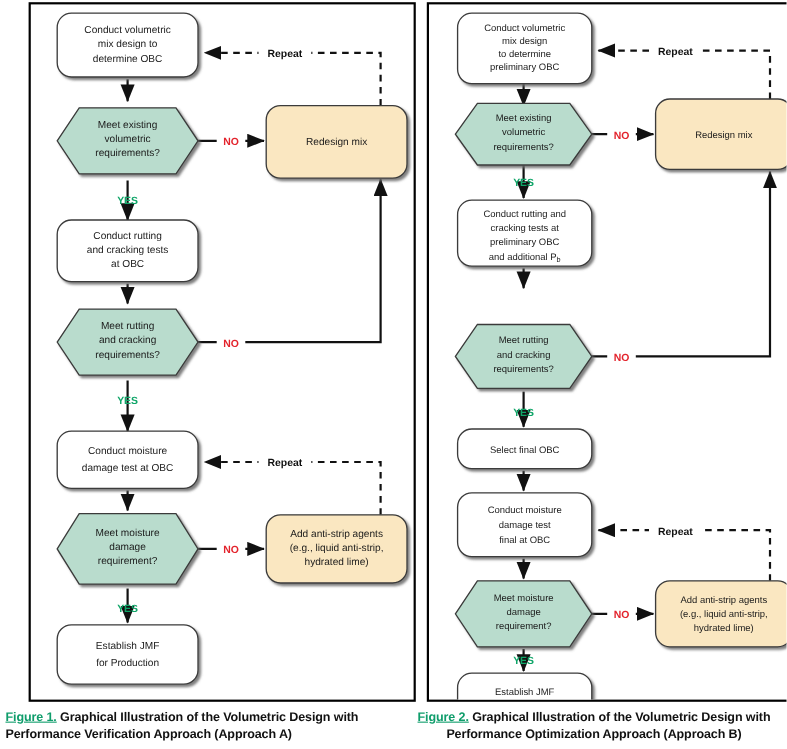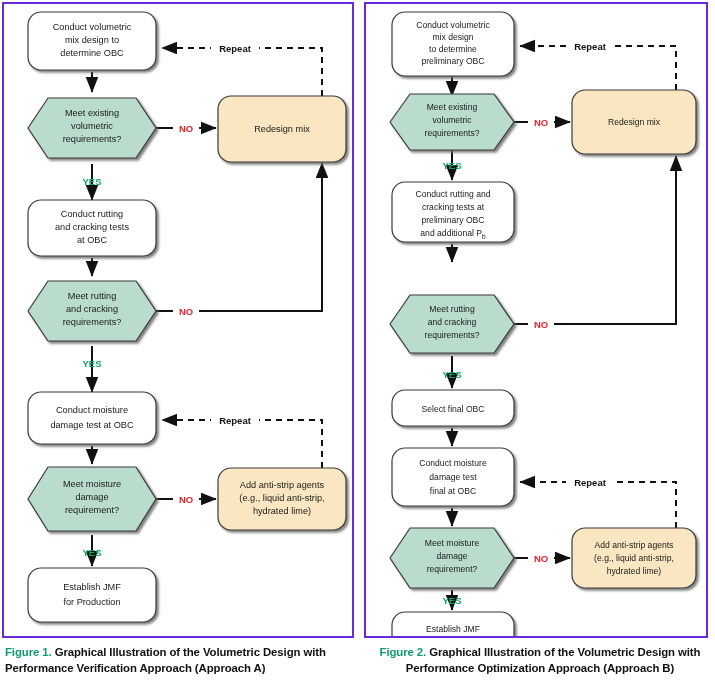--- a/index.html
+++ b/index.html
@@ -3,27 +3,27 @@
 <meta charset="utf-8">
 <style>
   html,body{margin:0;padding:0;}
   body{
     width:715px;height:681px;
     background:#ffffff;
     font-family:"Liberation Sans", sans-serif;
     overflow:hidden;
   }
   .page{position:relative;width:715px;height:681px;}
-  .panel{position:absolute;box-sizing:border-box;border:2px solid #6d28d9;background:#ffffff;}
+  .panel{position:absolute;box-sizing:border-box;border:2px solid #000000;background:#ffffff;margin-left:24px;}
   #panel-a{left:2px;top:2px;width:352px;height:636px;}
   #panel-b{left:364px;top:2px;width:344px;height:636px;}
   .caption{position:absolute;font-size:11.4px;font-weight:bold;color:#111111;line-height:15.5px;letter-spacing:-0.1px;}
   #caption-a{left:5px;top:645px;width:352px;}
   #caption-b{left:367px;top:645px;width:346px;text-align:center;}
-  .fignum{color:#0f9d6b;}
+  .fignum{color:#0f9d6b;text-decoration:underline;}
   svg{display:block;}
   .nodetext{font-family:"Liberation Sans", sans-serif;font-size:9.2px;fill:#1a1a1a;}
   .nodetext-b{font-family:"Liberation Sans", sans-serif;font-size:8.6px;fill:#1a1a1a;}
   .lbl-no{font-family:"Liberation Sans", sans-serif;font-size:9.5px;font-weight:bold;fill:#e3232c;}
   .lbl-yes{font-family:"Liberation Sans", sans-serif;font-size:9.5px;font-weight:bold;fill:#0fa568;}
   .lbl-rep{font-family:"Liberation Sans", sans-serif;font-size:9.5px;font-weight:bold;fill:#111111;}
   .ln{stroke:#111111;stroke-width:2;fill:none;}
   .dash{stroke:#111111;stroke-width:2;fill:none;stroke-dasharray:6 5;}
   .shp{stroke:#3a3a3a;stroke-width:1.2;}
   .sub{font-size:6.6px;}

